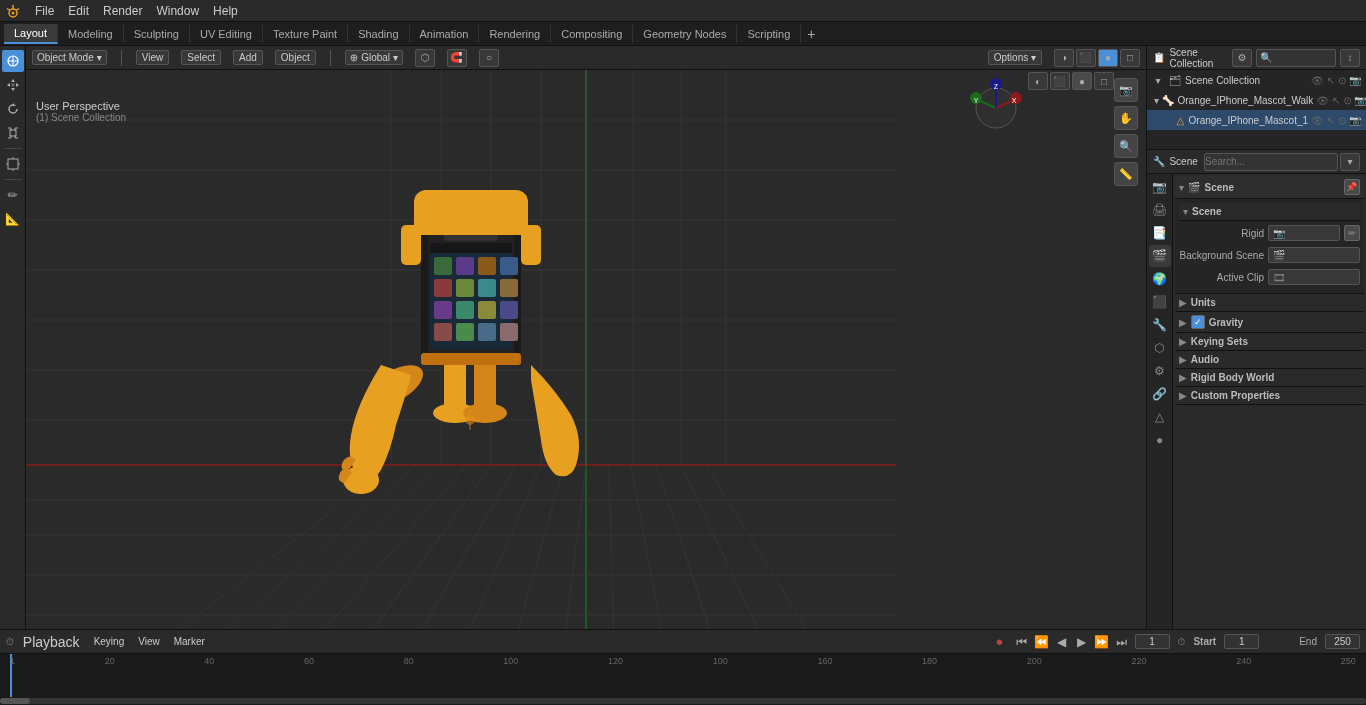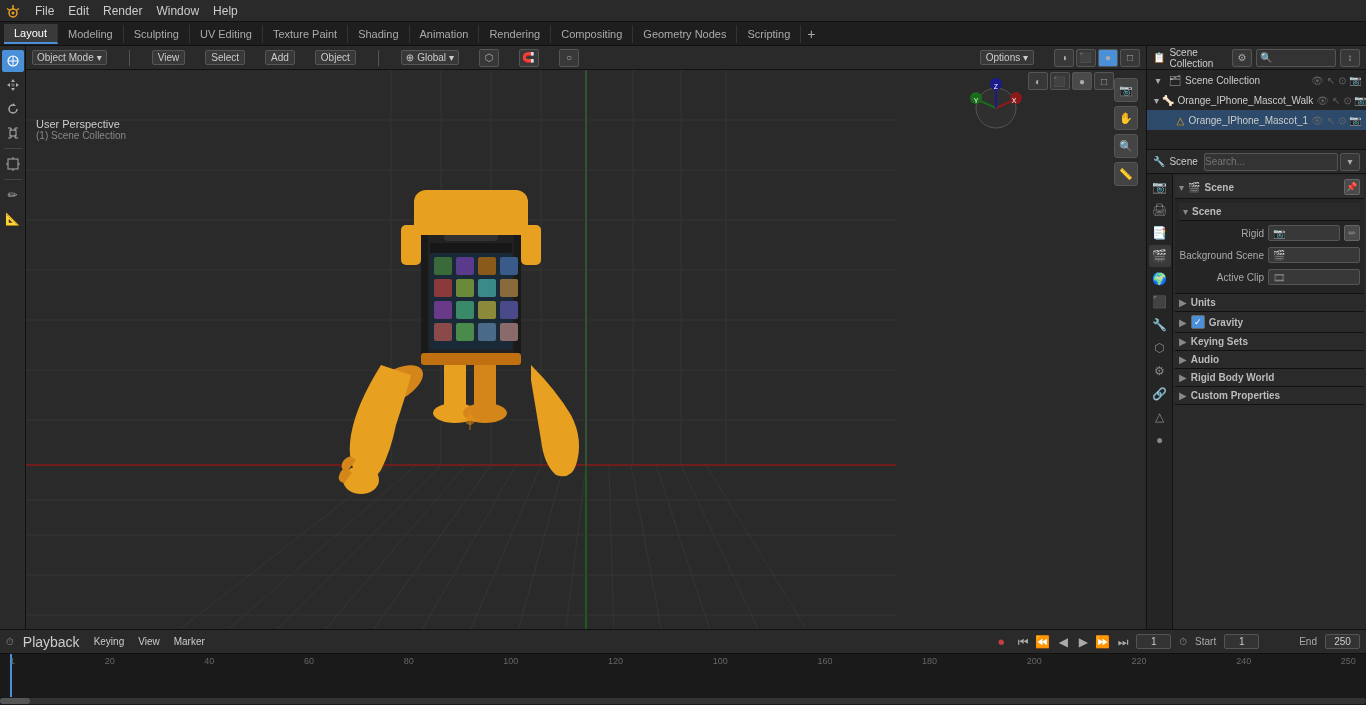--- a/index.html
+++ b/index.html
@@ -111,21 +111,21 @@
     }
 
     
     .header-bar {
       display: flex;
       align-items: center;
       background: #2a2a2a;
       height: 24px;
       border-bottom: 1px solid #111;
       padding: 0 6px;
-      gap: 20px;
+      gap: 12px;
     }
     .header-dropdown {
       background: #383838;
       border: 1px solid #555;
       color: #ccc;
       font-size: 10px;
       padding: 1px 4px;
       border-radius: 2px;
       cursor: pointer;
       display: flex;
@@ -677,21 +677,21 @@
           <ellipse cx="159" cy="288" rx="22" ry="10" fill="#d4861a"></ellipse>
 
           <rect x="95" y="228" width="100" height="12" rx="3" fill="#c07010"></rect>
 
           <circle cx="144" cy="295" r="5" fill="#e8901a" opacity="0.5"></circle>
           <line x1="144" y1="285" x2="144" y2="305" stroke="#e8901a" stroke-width="1" opacity="0.7"></line>
           <line x1="134" y1="295" x2="154" y2="295" stroke="#e8901a" stroke-width="1" opacity="0.7"></line>
         </svg>
       </div>
 
-      <div style="position:absolute; top:48px; left:10px;">
+      <div style="position:absolute; top:30px; left:10px;">
         <div style="font-size:11px; color:#ccc;">User Perspective</div>
         <div style="font-size:10px; color:#888;">(1) Scene Collection</div>
       </div>
 
       <div class="gizmo">
         <svg width="60" height="60" viewBox="0 0 60 60">
           <circle cx="30" cy="30" r="20" fill="rgba(50,50,50,0.7)" stroke="#555" stroke-width="1"></circle>
           <line x1="30" y1="30" x2="48" y2="22" stroke="#8b1a1a" stroke-width="2"></line>
           <circle cx="50" cy="20" r="6" fill="#8b1a1a"></circle>
           <text x="48" y="23" font-size="7" fill="white" text-anchor="middle" dominant-baseline="middle">X</text>
@@ -891,21 +891,21 @@
         <div class="play-btn">⏪</div>
         <div class="play-btn">◀</div>
         <div class="play-btn">▶</div>
         <div class="play-btn">⏩</div>
         <div class="play-btn">⏭</div>
       </div>
 
       <div class="timeline-right">
         <input class="frame-input" type="text" value="1" style="">
         <div style="cursor:pointer;font-size:10px;color:#888;">⏱</div>
-        <span style="font-size:10px;color:#aaa;">Start</span>
+        <span style="font-size:10px;color:#aaa;font-weight:bold;">Start</span>
         <input class="frame-input" type="text" value="1" style="">
         <span style="font-size:10px;color:#aaa;margin-left:32px;">End</span>
         <input class="frame-input" type="text" value="250" style="">
       </div>
     </div>
   </div>
 
   <div class="timeline-body">
     <div class="timeline-bar"></div>
 

